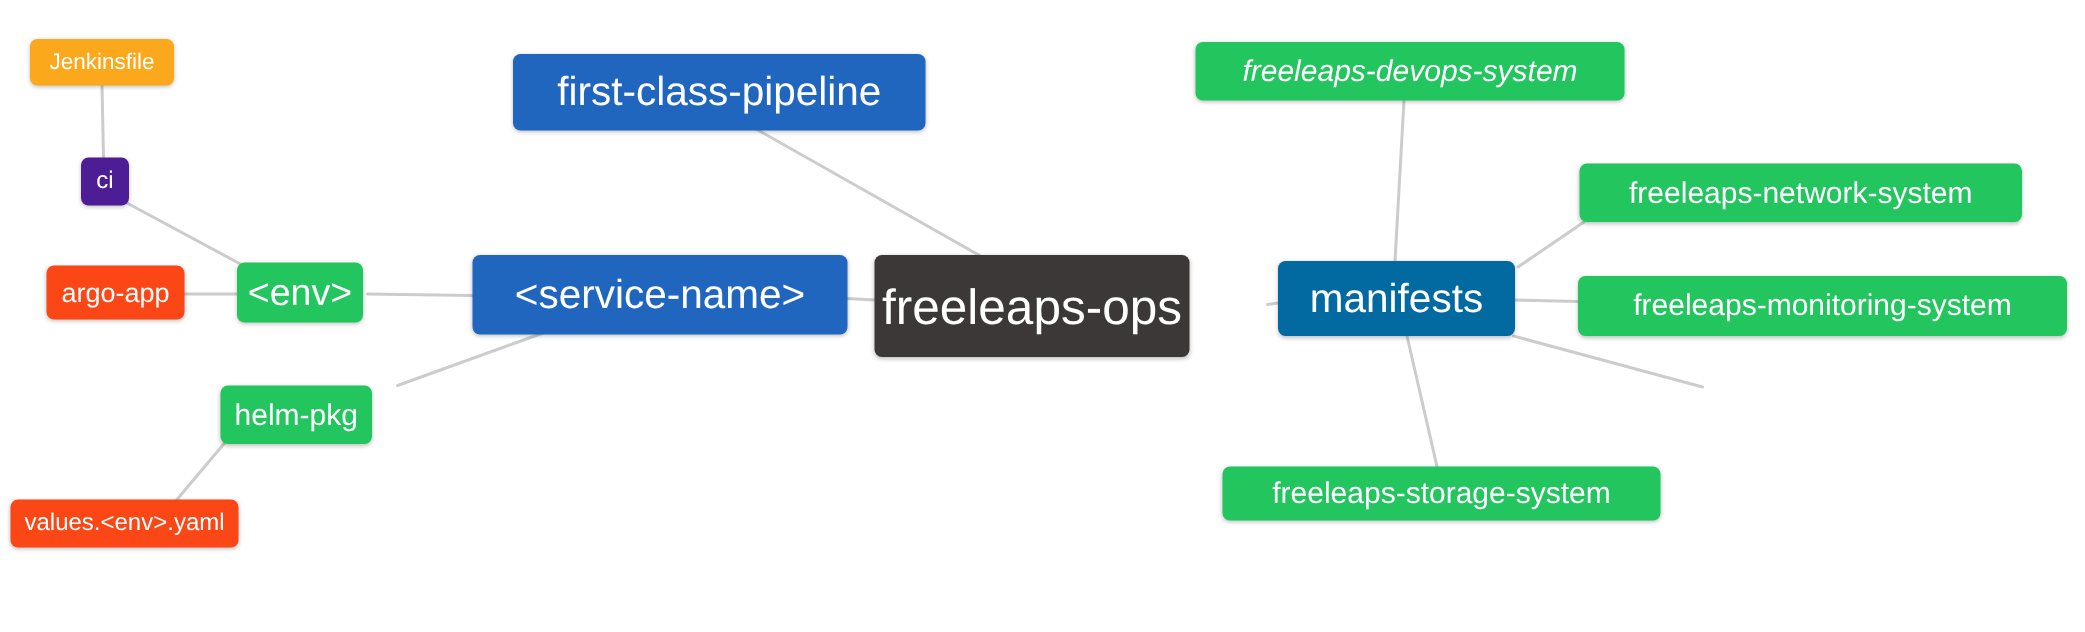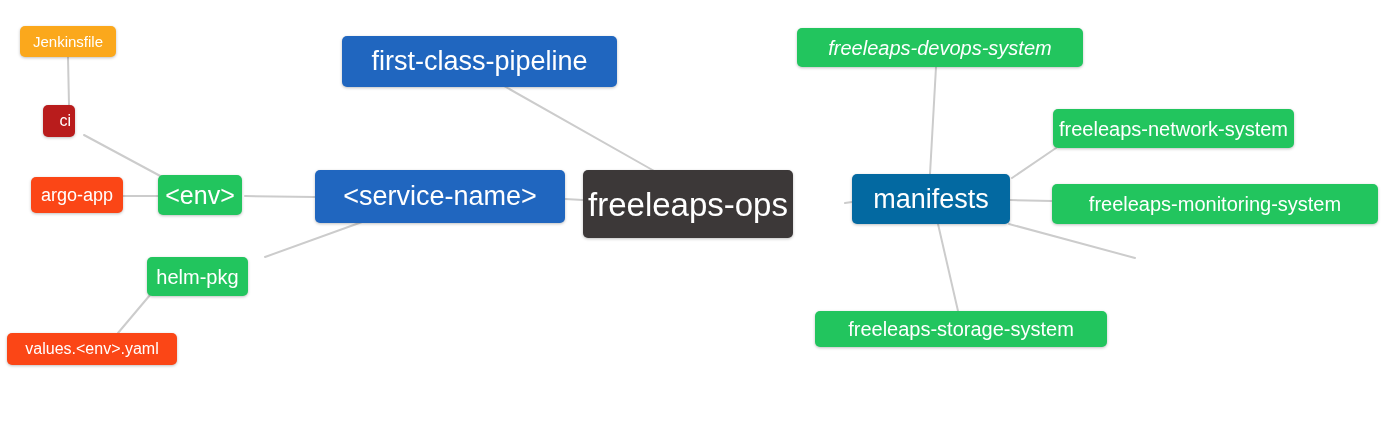--- a/index.html
+++ b/index.html
@@ -59,51 +59,51 @@
       <line x1="930" y1="174" x2="936" y2="67" stroke="#cccccc" stroke-width="2" stroke-linecap="round"></line>
       <line x1="1012" y1="178" x2="1056" y2="148" stroke="#cccccc" stroke-width="2" stroke-linecap="round"></line>
       <line x1="1010" y1="200" x2="1052" y2="201" stroke="#cccccc" stroke-width="2" stroke-linecap="round"></line>
       <line x1="1009" y1="224" x2="1135" y2="258" stroke="#cccccc" stroke-width="2" stroke-linecap="round"></line>
       <line x1="938" y1="224" x2="958" y2="311" stroke="#cccccc" stroke-width="2" stroke-linecap="round"></line>
     </svg>
 
 <div class="node" style="left: 20px; top: 26px; width: 96px; height: 31px; font-size: 15px; background: rgb(251, 168, 28);">
       <span class="node-label">Jenkinsfile</span>
     </div>
-    <div class="node" style="left: 43px; top: 105px; width: 32px; height: 32px; font-size: 16px; background: #b91c1c; justify-content: flex-end;">
+    <div class="node" style="left: 54px; top: 105px; width: 32px; height: 32px; font-size: 16px; background: #4c1d95;">
       <span class="node-label">ci</span>
     </div>
     <div class="node" style="left: 31px; top: 177px; width: 92px; height: 36px; font-size: 18px; background: rgb(251, 70, 22);">
       <span class="node-label">argo-app</span>
     </div>
     <div class="node" style="left: 158px; top: 175px; width: 84px; height: 40px; font-size: 25px; background: rgb(34, 197, 94);">
       <span class="node-label">&lt;env&gt;</span>
     </div>
     <div class="node" style="left: 147px; top: 257px; width: 101px; height: 39px; font-size: 20px; background: rgb(34, 197, 94);">
       <span class="node-label">helm-pkg</span>
     </div>
-    <div class="node" style="left: 7px; top: 333px; width: 170px; height: 32px; font-size: 16px; background: rgb(251, 70, 22);">
+    <div class="node" style="left: 7px; top: 333px; width: 152px; height: 32px; font-size: 16px; background: rgb(251, 70, 22);">
       <span class="node-label">values.&lt;env&gt;.yaml</span>
     </div>
     <div class="node" style="left: 315px; top: 36px; width: 275px; height: 51px; font-size: 27px; background: rgb(32, 102, 191); margin-left: 27px;">
       <span class="node-label">first-class-pipeline</span>
     </div>
     <div class="node" style="left: 315px; top: 170px; width: 250px; height: 53px; font-size: 27px; background: rgb(32, 102, 191);">
       <span class="node-label">&lt;service-name&gt;</span>
     </div>
     <div class="node" style="left: 583px; top: 170px; width: 210px; height: 68px; font-size: 33px; background: rgb(60, 56, 56);">
       <span class="node-label">freeleaps-ops</span>
     </div>
     <div class="node" style="left: 852px; top: 174px; width: 158px; height: 50px; font-size: 27px; background: #0369a1;">
       <span class="node-label">manifests</span>
     </div>
     <div class="node" style="left: 797px; top: 28px; width: 286px; height: 39px; font-size: 20px; background: rgb(34, 197, 94); font-style: italic;">
       <span class="node-label">freeleaps-devops-system</span>
     </div>
-    <div class="node" style="left: 1053px; top: 109px; width: 241px; height: 39px; font-size: 20px; background: rgb(34, 197, 94);">
+    <div class="node" style="left: 1053px; top: 109px; width: 295px; height: 39px; font-size: 20px; background: rgb(34, 197, 94);">
       <span class="node-label">freeleaps-network-system</span>
     </div>
     <div class="node" style="left: 1052px; top: 184px; width: 326px; height: 40px; font-size: 20px; background: rgb(34, 197, 94);">
       <span class="node-label">freeleaps-monitoring-system</span>
     </div>
     <div class="node" style="left: 815px; top: 311px; width: 292px; height: 36px; font-size: 20px; background: rgb(34, 197, 94);">
       <span class="node-label">freeleaps-storage-system</span>
     </div>
   </div>
 

